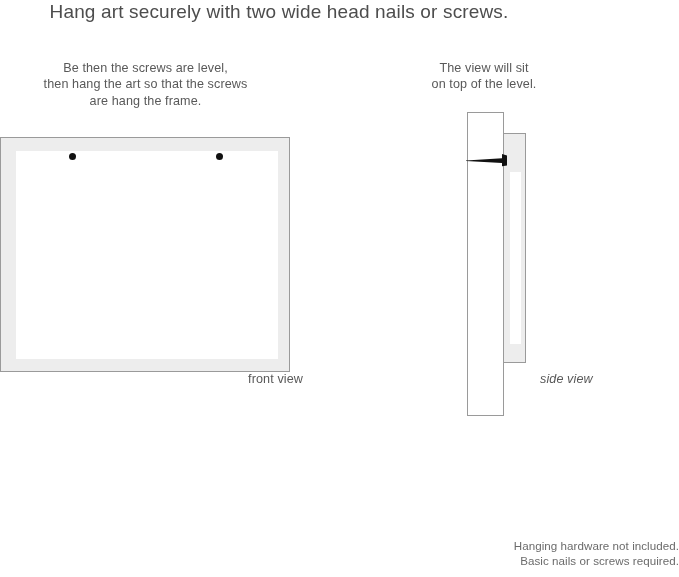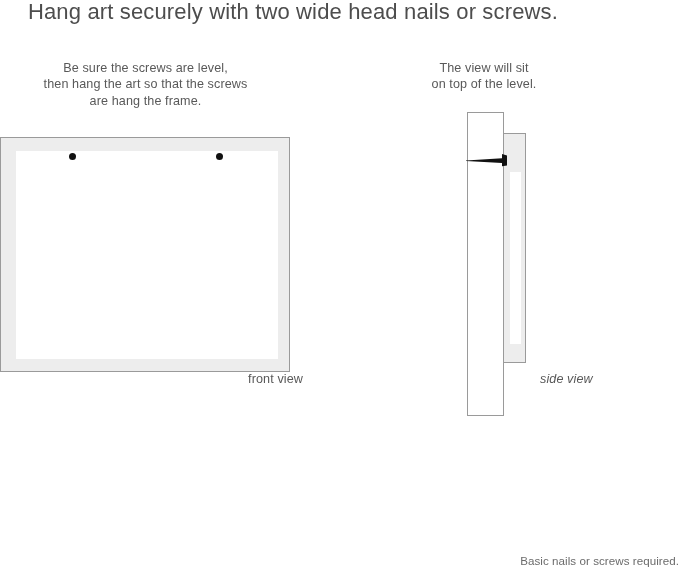--- a/index.html
+++ b/index.html
@@ -19,22 +19,22 @@
     background: #ffffff;
     overflow: hidden;
   }
 
   
   .title {
     position: absolute;
     left: 0;
     top: 1px;
     width: 558px;
-    text-align: right;
-    font-size: 22px;
+    text-align: center;
+    font-size: 19px;
     font-weight: 300;
     letter-spacing: 0.15px;
     color: #4d4d4d;
     line-height: 22px;
   }
 
   .caption {
     position: absolute;
     text-align: center;
     font-size: 12.6px;
@@ -161,21 +161,21 @@
   .nail svg { display: block; }
 </style>
 </head>
 <body>
 
 <div id="page">
 
   <div class="title">Hang art securely with two wide head nails or screws.</div>
 
   <div class="caption caption-left">
-    <div>Be sure the screws are level,</div>
+    <div>Be then the screws are level,</div>
     <div>then hang the art so that the screws</div>
     <div>are hang the frame.</div>
   </div>
 
   <div class="caption caption-right">
     <div>The view will sit</div>
     <div>on top of the level.</div>
   </div>
 
   <div class="front-frame">
@@ -195,16 +195,17 @@
 
       <polygon points="0,8.4 36,6.2 36,11.0 0,9.0" fill="#111111"></polygon>
 
       <polygon points="36,2.0 41,3.4 41,13.6 36,14.2" fill="#111111"></polygon>
     </svg>
   </div>
 
   <div class="view-label label-side">side view</div>
 
   <div class="footer">
+    <div>Hanging hardware not included.</div>
     <div>Basic nails or screws required.</div>
   </div>
 
 </div>
 
 </body></html>

